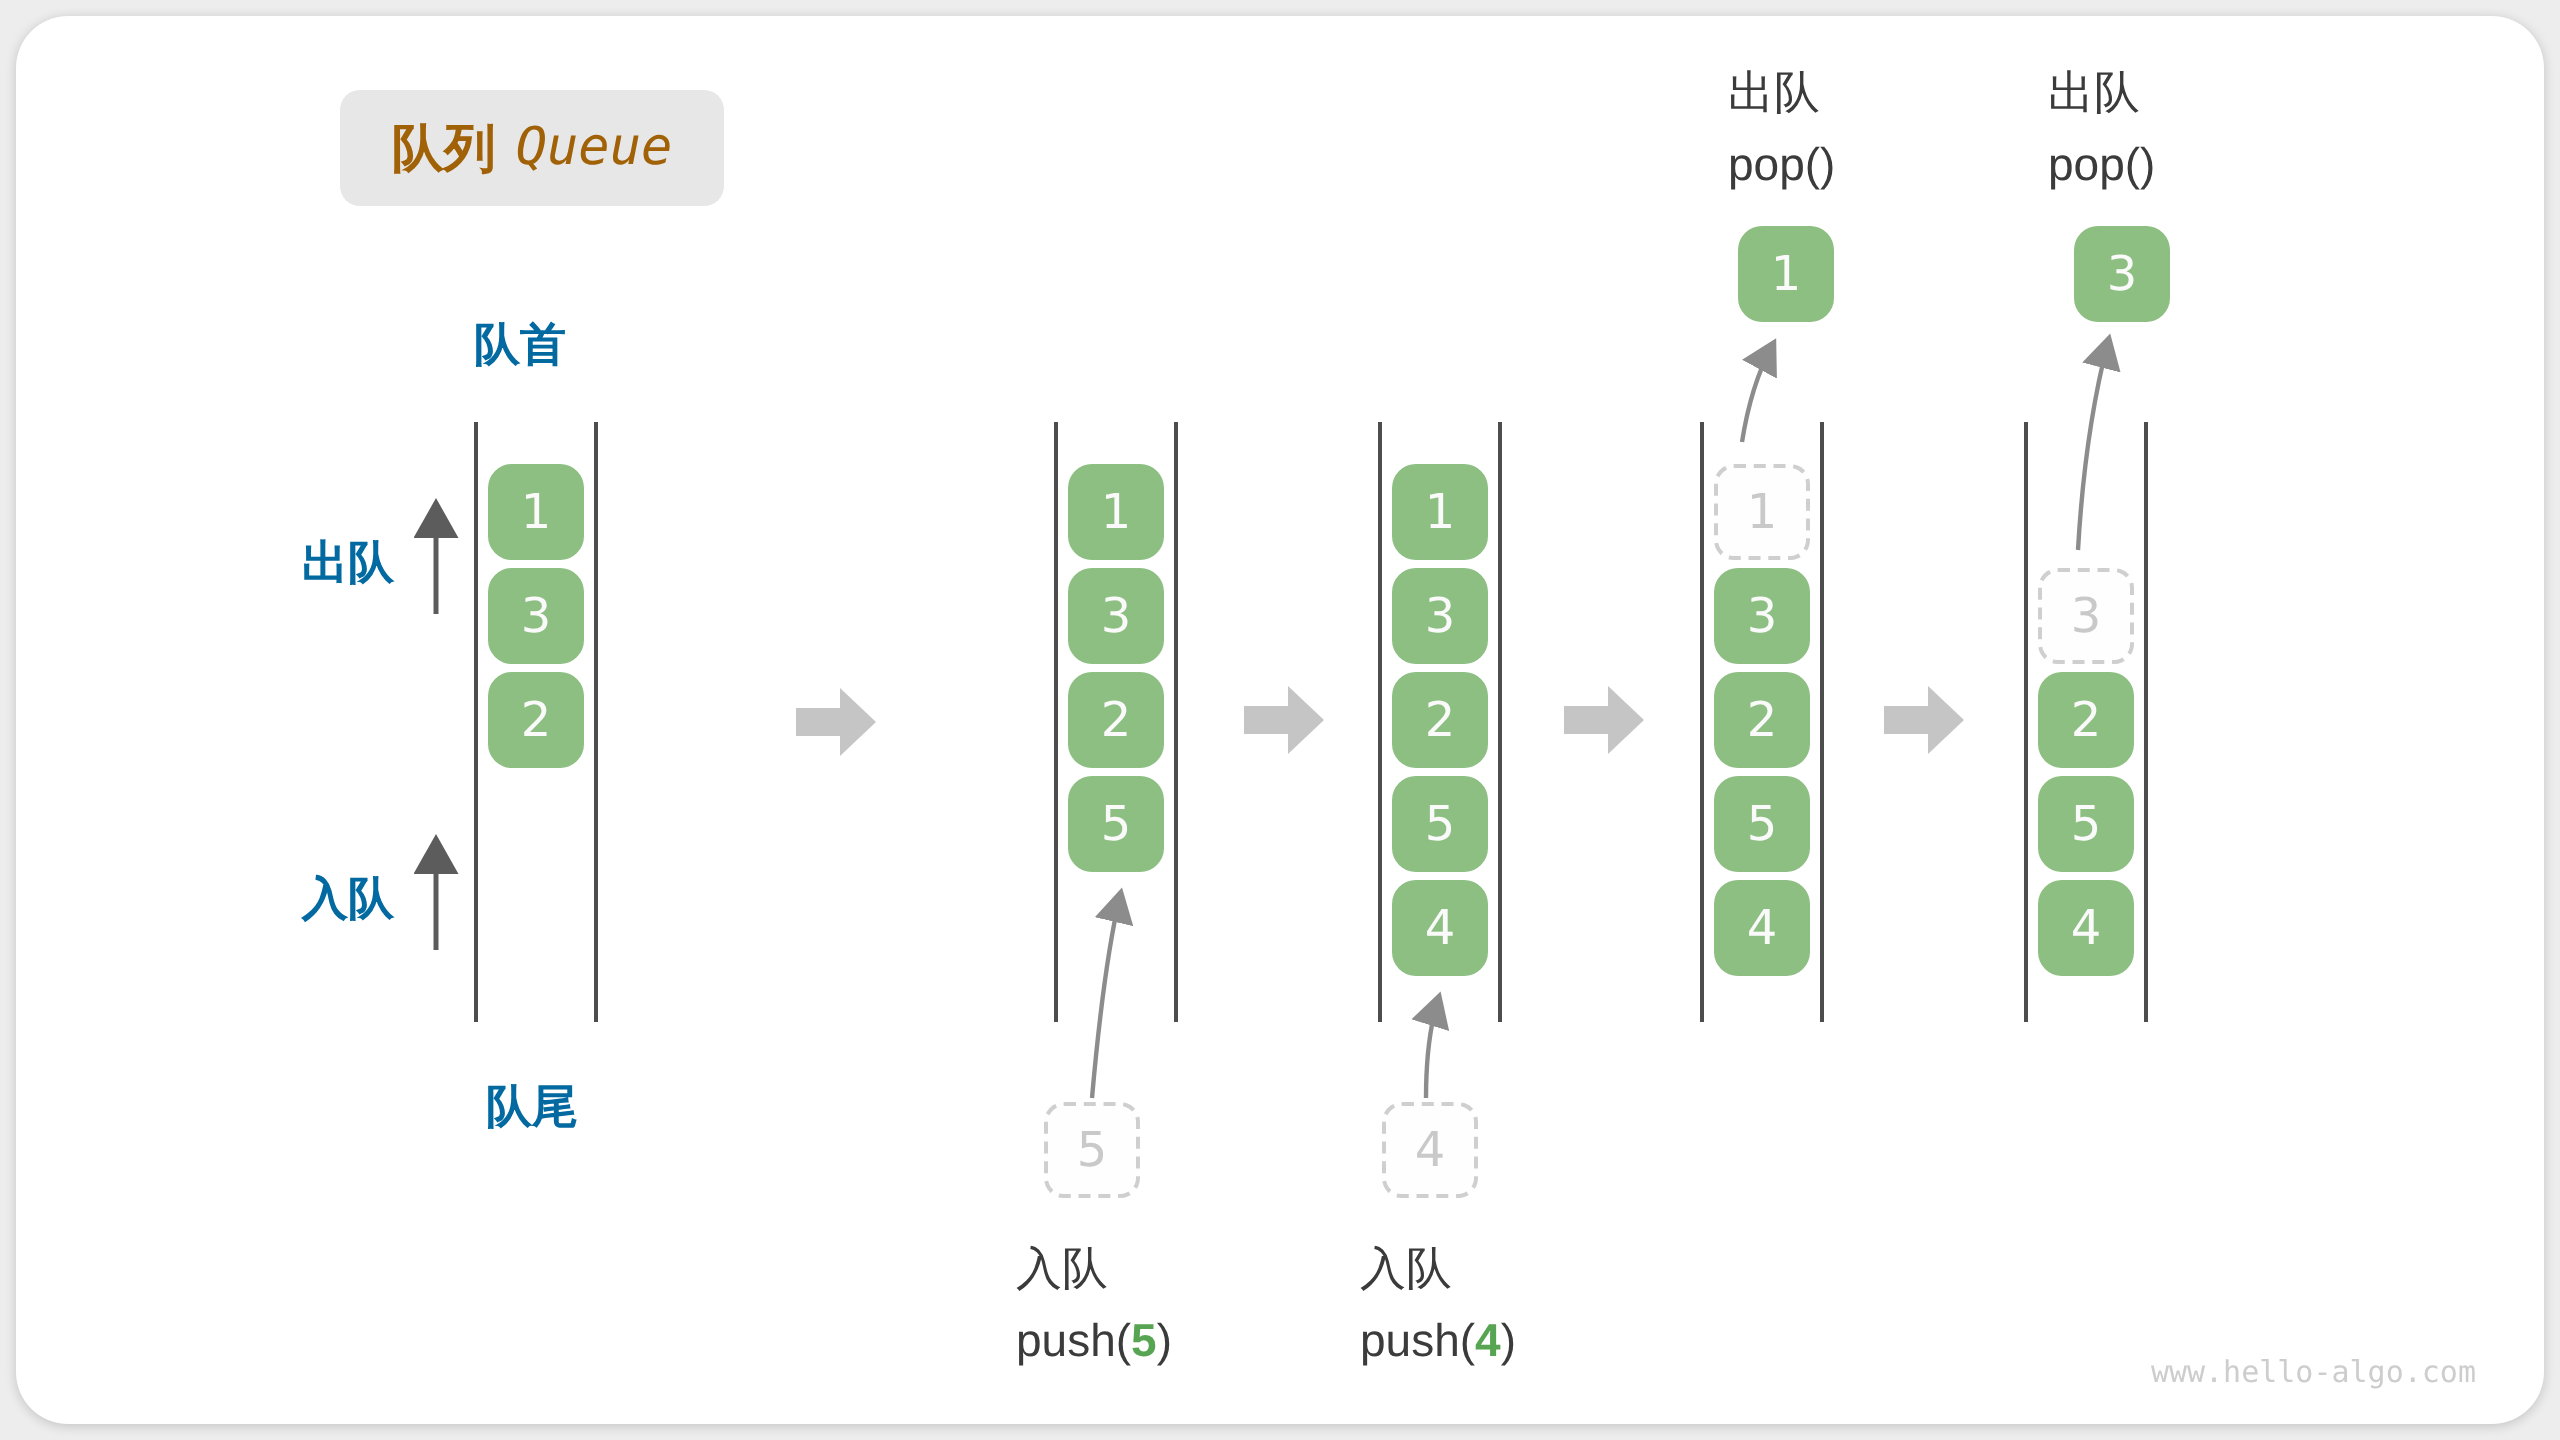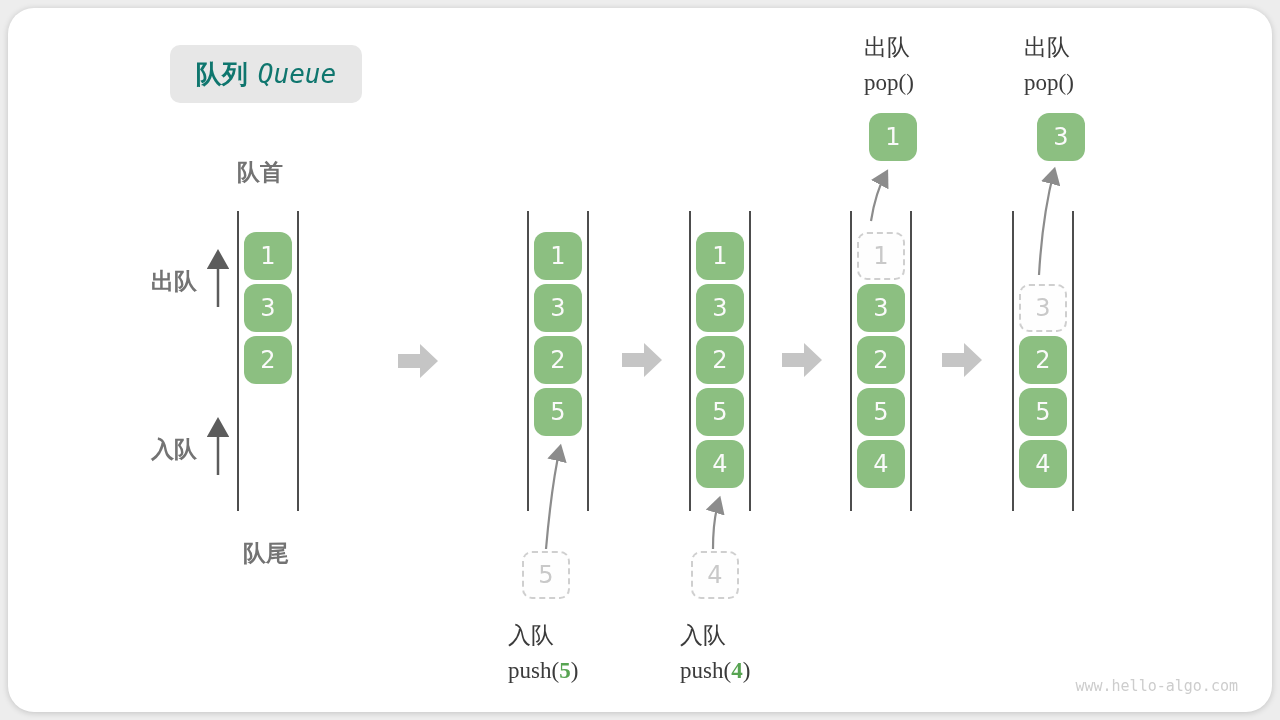--- a/index.html
+++ b/index.html
@@ -9,26 +9,26 @@
   }
   .card {
     position: absolute; left: 8px; top: 8px; right: 8px; bottom: 8px;
     background: #ffffff; border-radius: 26px;
     box-shadow: 0 1px 6px rgba(0,0,0,0.18);
   }
   .title-badge {
     position: absolute; left: 170px; top: 45px; width: 192px; height: 58px;
     background: #e7e7e7; border-radius: 10px;
     display: flex; align-items: center; justify-content: center;
-    color: #0f766e; font-size: 26px; gap: 10px;
+    color: #a16207; font-size: 26px; gap: 10px;
   }
   .title-zh { font-weight: bold; font-family: "DejaVu Sans", sans-serif; }
   .title-en { font-family: "DejaVu Sans Mono", monospace; font-style: italic; }
   .side-label {
-    position: absolute; color: #737373; font-size: 23px; font-weight: bold;
+    position: absolute; color: #0369a1; font-size: 23px; font-weight: bold;
     white-space: nowrap;
   }
   .queue-channel {
     position: absolute; top: 211px; height: 300px; width: 62px;
     border-left: 2px solid #4d4d4d; border-right: 2px solid #4d4d4d;
   }
   .cell {
     position: absolute; width: 48px; height: 48px; border-radius: 12px;
     display: flex; align-items: center; justify-content: center;
     font-size: 24px;
@@ -37,21 +37,21 @@
   .cell.dashed {
     background: #fefefe; border: 2.5px dashed #cfcfcf; color: #c9c9c9;
     border-radius: 10px;
   }
   .queue-channel .cell { left: 5px; }
   .floating-cell { position: absolute; }
   .op-label {
     position: absolute; color: #3b3b3b; font-size: 23px; line-height: 35px;
     white-space: nowrap;
   }
-  .op-label .code { font-family: Liberation Serif, serif; }
+  .op-label .code { font-family: Liberation Sans, sans-serif; }
   .op-label .green-arg { color: #57a452; font-weight: bold; }
   #arrow-layer { position: absolute; left: 0; top: 0; pointer-events: none; }
   .watermark {
     position: absolute; right: 42px; top: 677px;
     font-family: "DejaVu Sans Mono", monospace; font-size: 15px; color: #cdcdcd;
   }
 </style>
 </head>
 <body>
 

